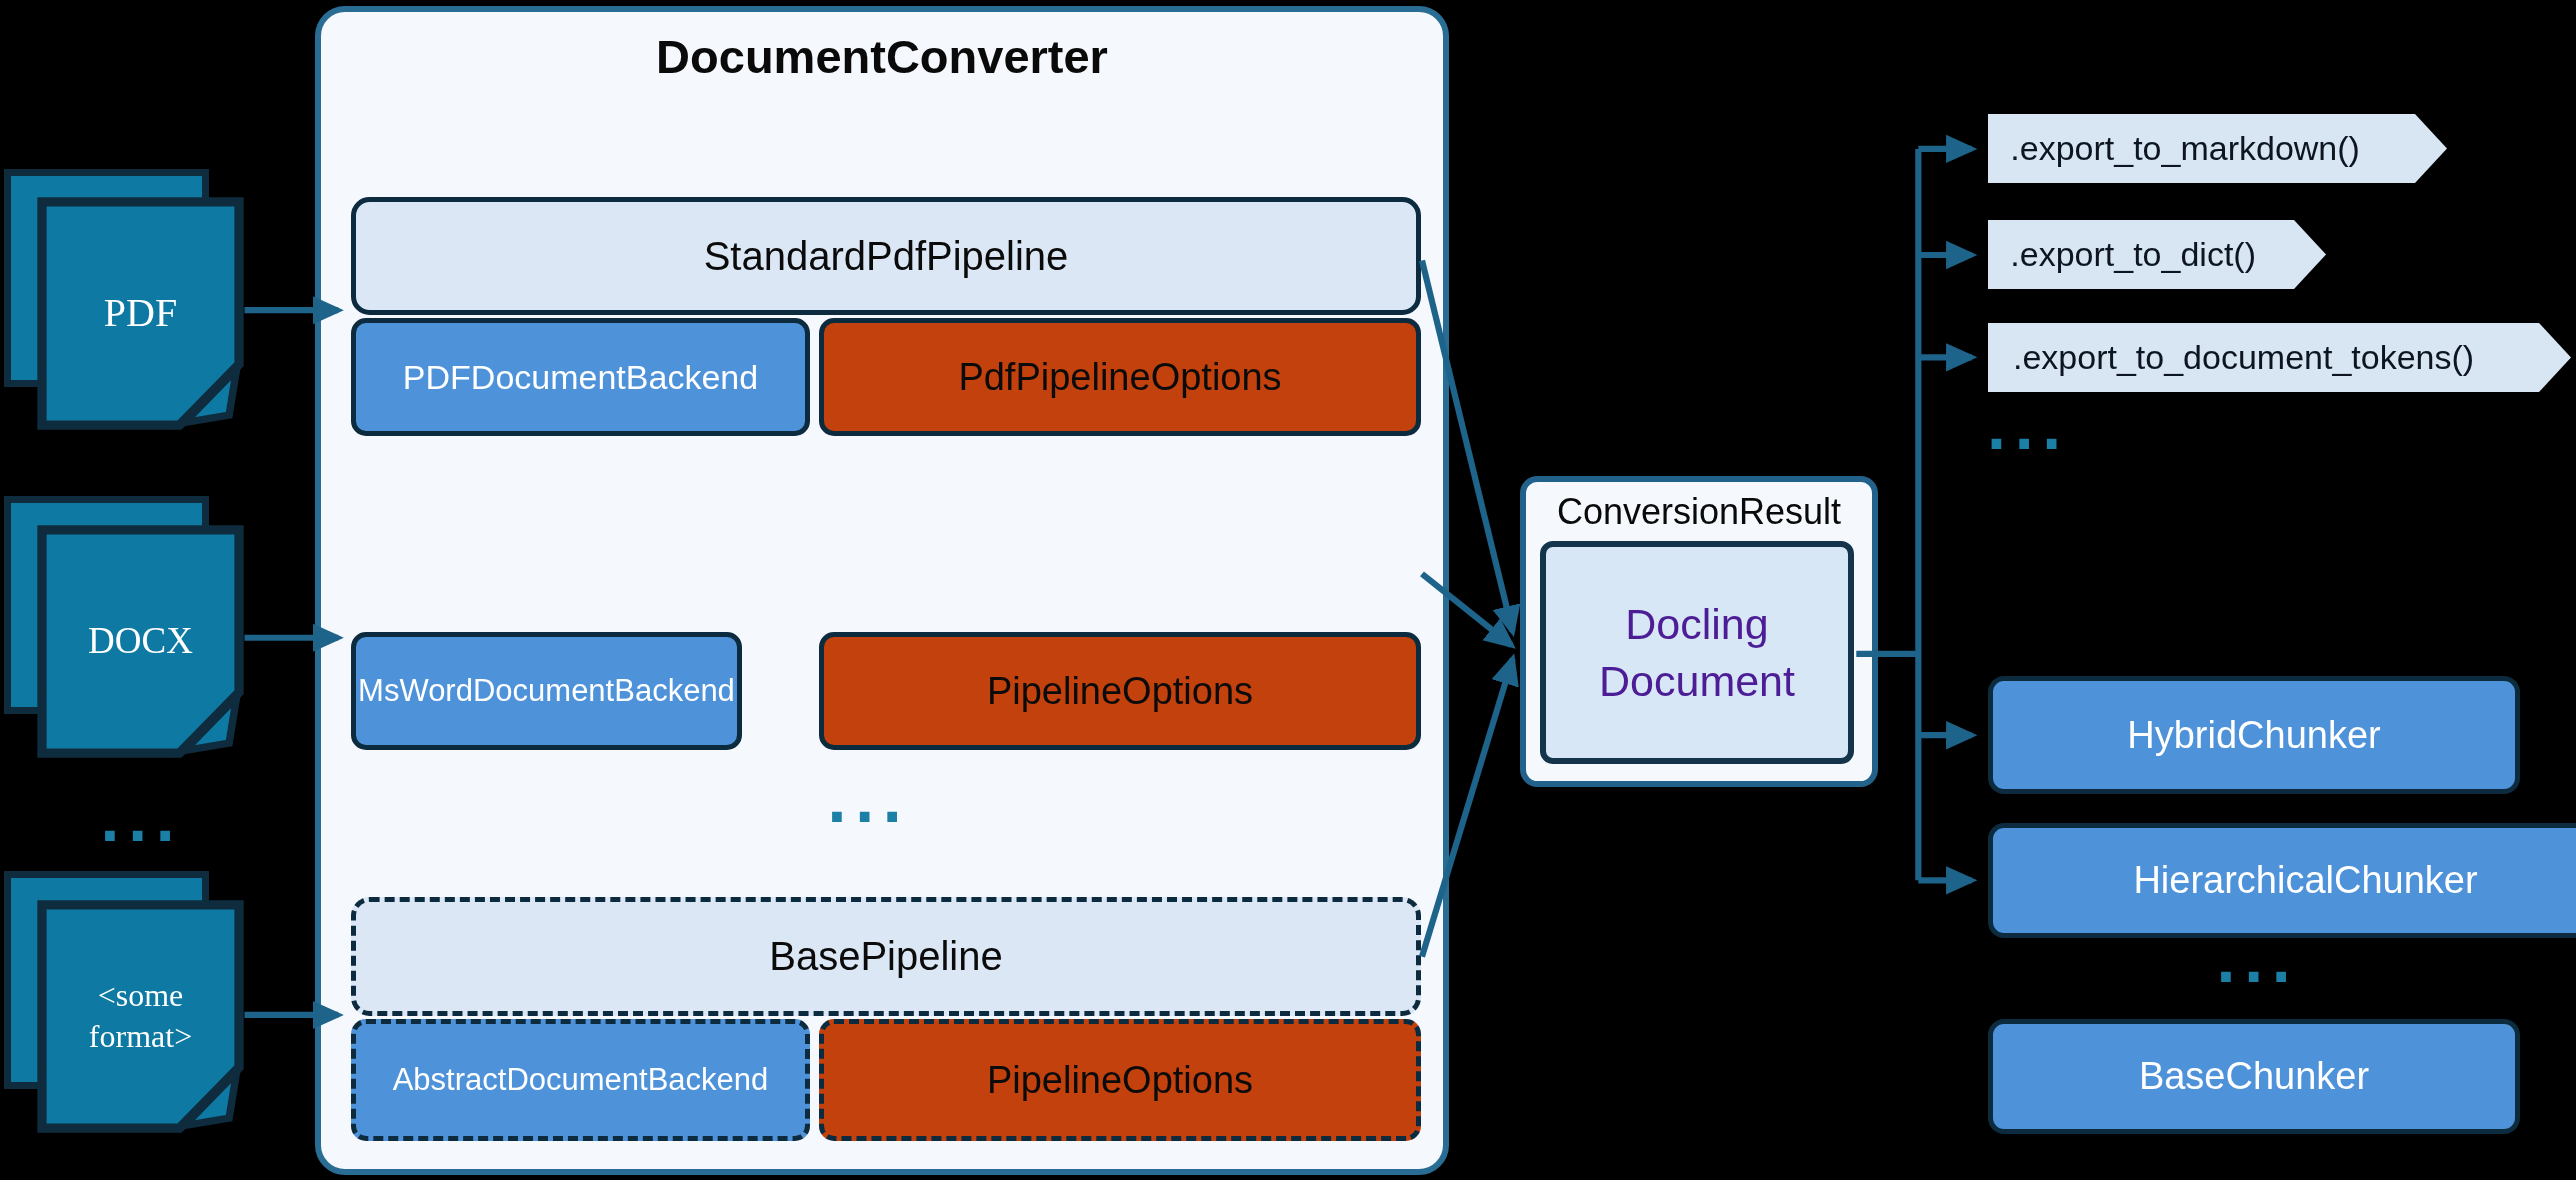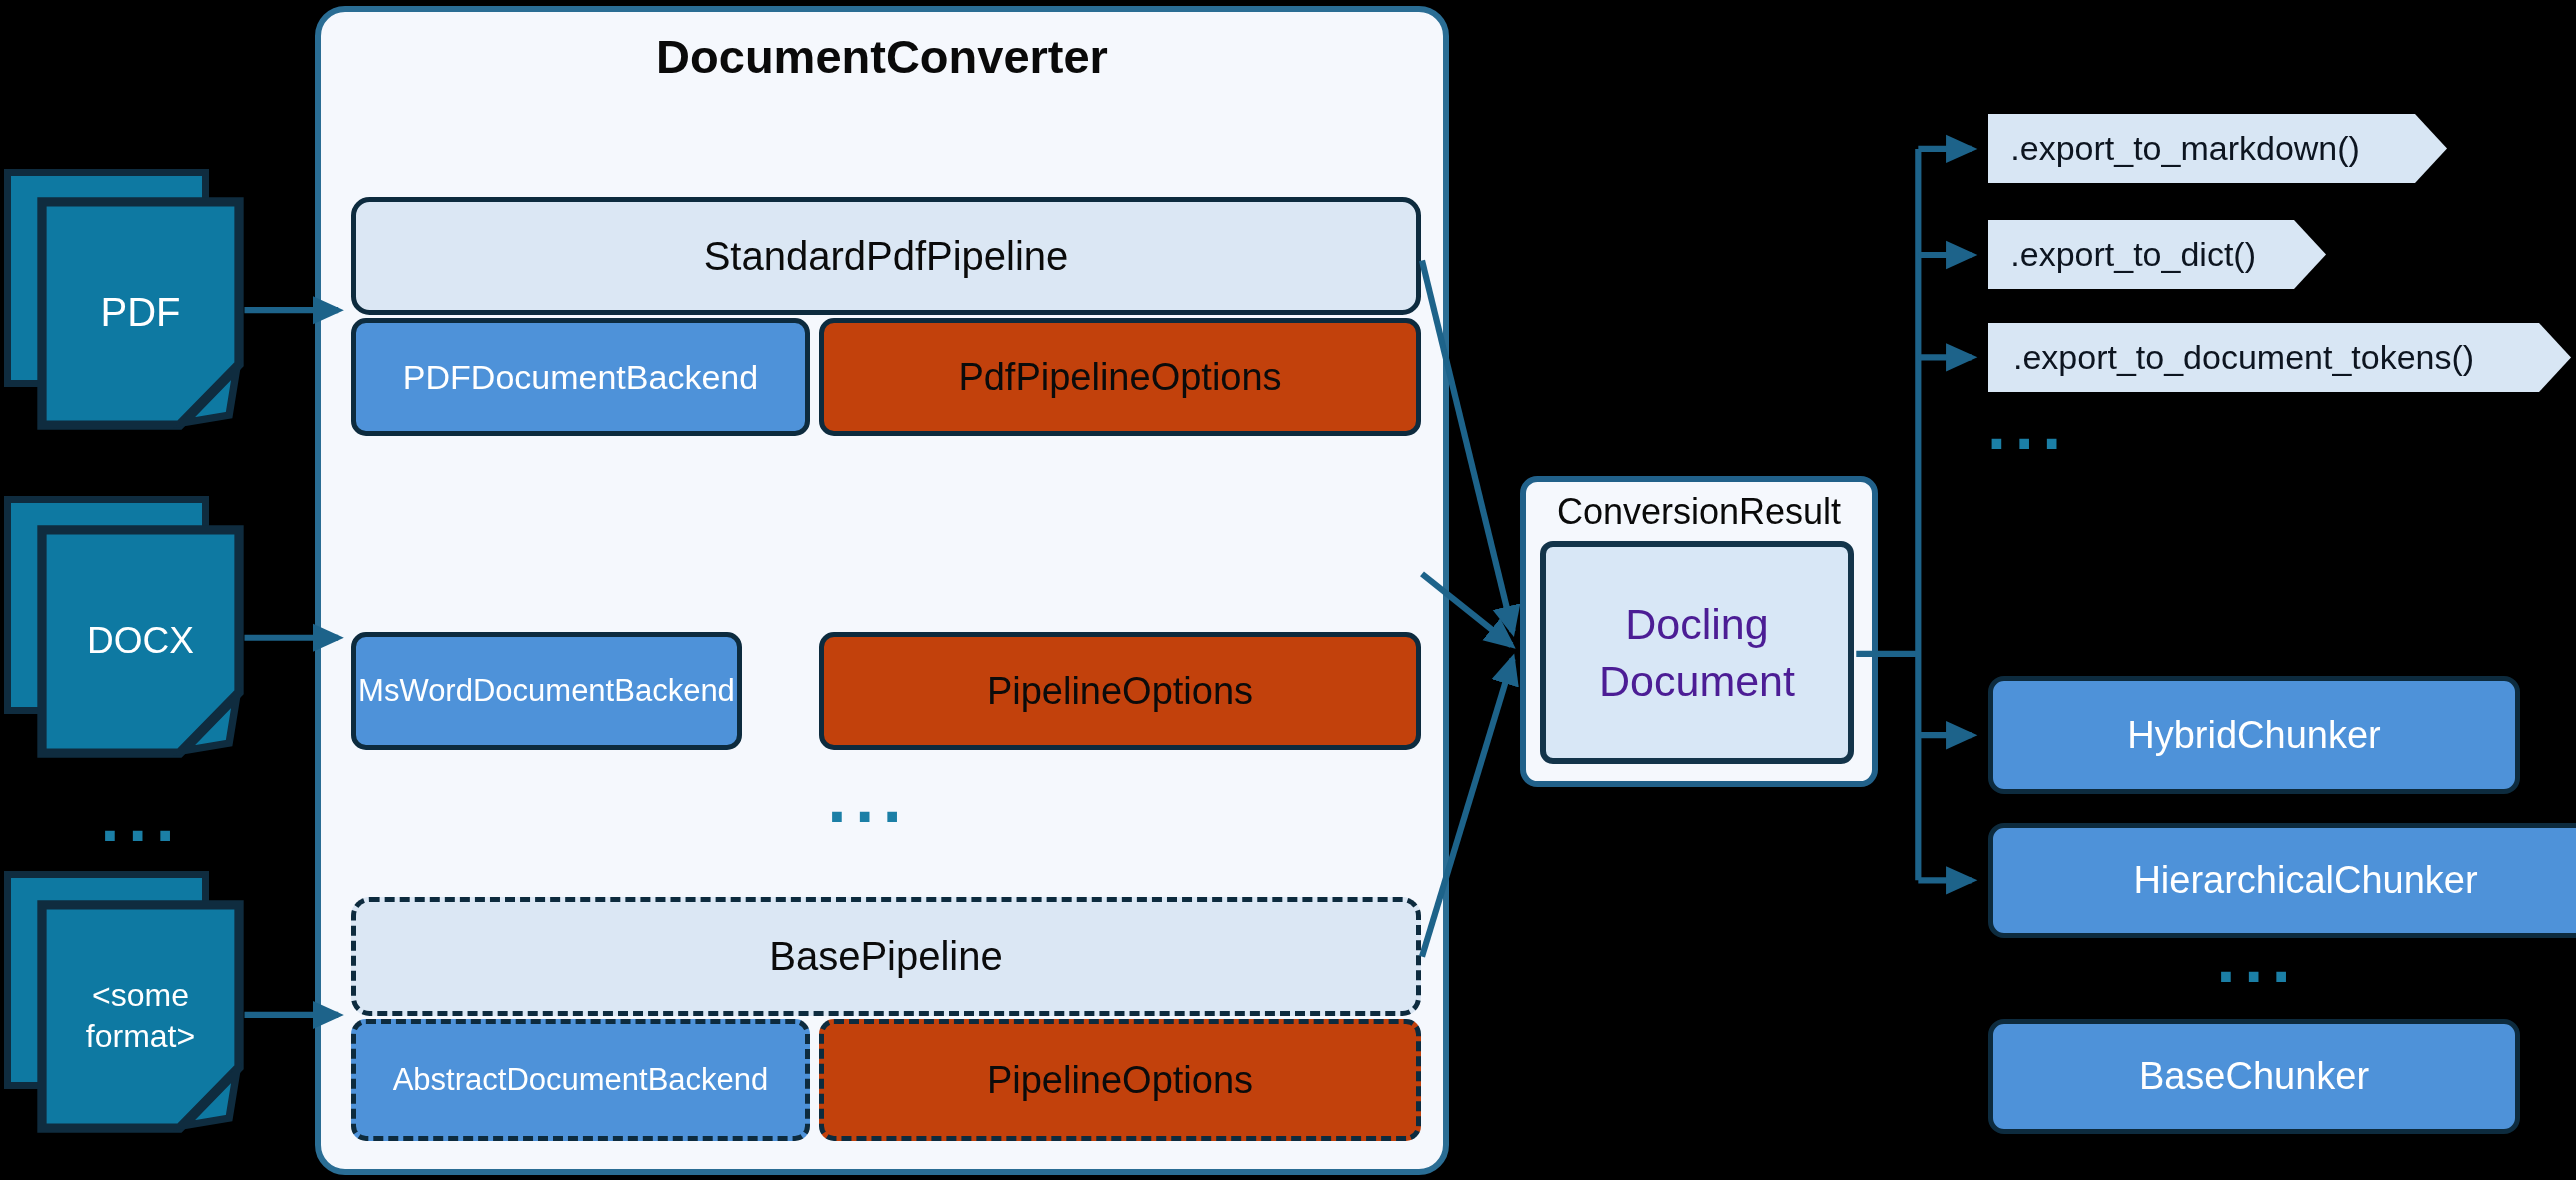--- a/index.html
+++ b/index.html
@@ -31,21 +31,21 @@
   
   .tag{background:#d8e6f4;color:#0d1520;font-size:34px;display:flex;align-items:center;
        padding-left:22.3px;clip-path:polygon(0 0,calc(100% - 32px) 0,100% 50%,calc(100% - 32px) 100%,0 100%);}
 
   
   .chunker{background:#4e92d9;border:5px solid #0d2b3e;border-radius:16px;
            font-size:38px;color:#ffffff;}
 
   
   .page-back{background:#0e79a2;border:7.4px solid #0f2c3f;}
-  .doc-label{color:#ffffff;font-size:40px;line-height:43px;}
+  .doc-label{color:#ffffff;font-size:40px;line-height:43px;font-family:Liberation Serif, serif;}
   .doc-label.small{font-size:32px;line-height:41px;}
 
   .dots{color:#1b7fa6;font-size:68px;font-weight:bold;letter-spacing:8.7px;line-height:68px;}
 
   #wires{position:absolute;left:0;top:0;z-index:50;pointer-events:none;}
 </style>
 </head>
 <body>
 
 <div id="canvas">

